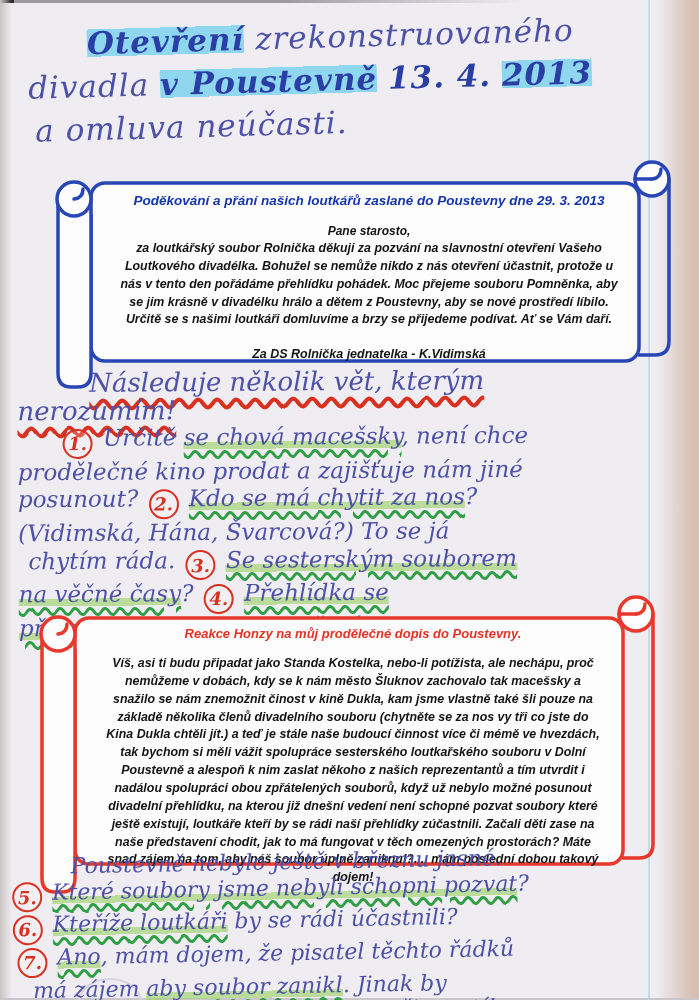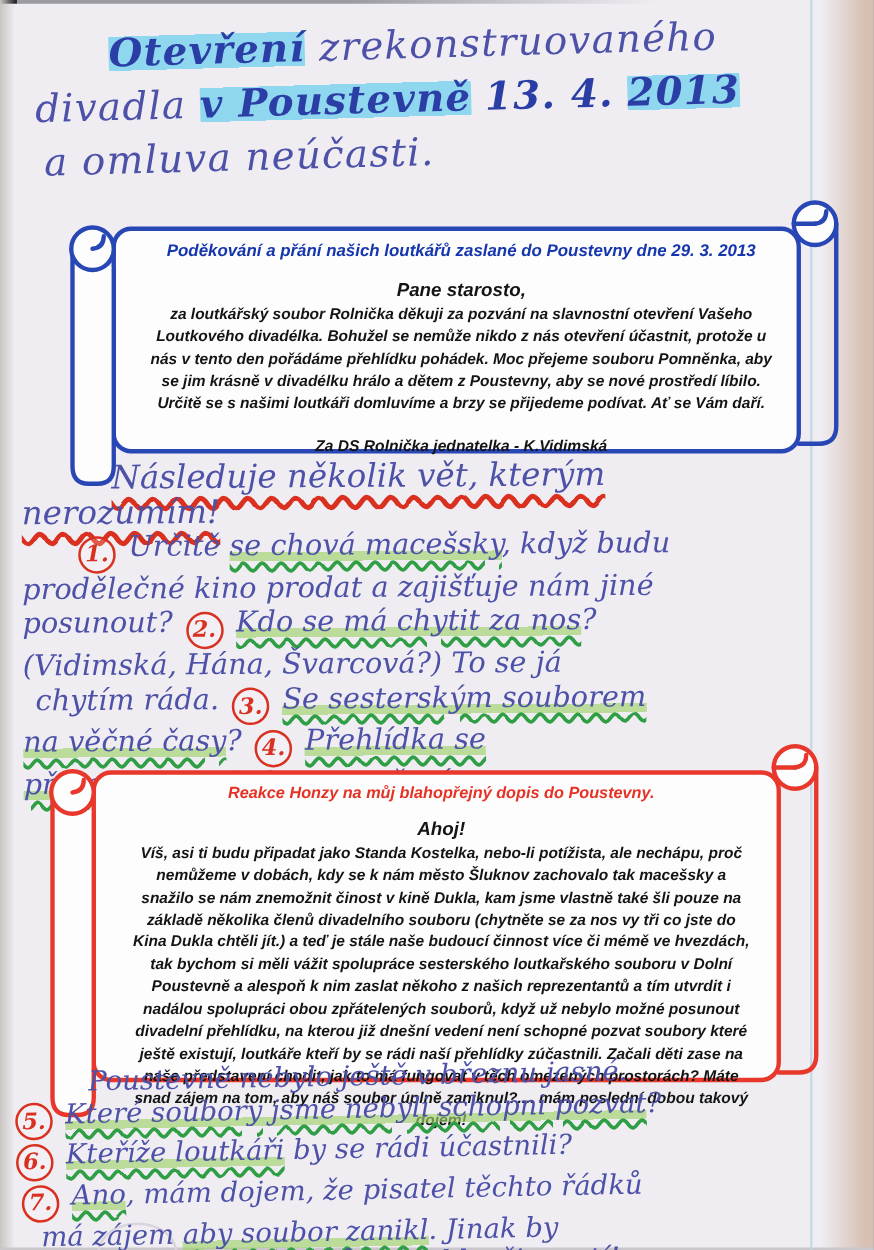--- a/index.html
+++ b/index.html
@@ -50,21 +50,21 @@
   .scroll-box{position:absolute;}
   .scroll-box svg{position:absolute;left:0;top:0;}
   .scroll-content{position:absolute;text-align:center;font-family:"Liberation Sans",sans-serif;
     font-weight:bold;font-style:italic;color:#141414;}
   .blue-box{left:49px;top:143px;width:652px;height:252px;}
   .blue-box .scroll-content{left:70px;top:50px;width:500px;}
   .blue-box .letter-heading{color:#1536ac;font-size:13.5px;margin-bottom:16px;}
   .red-box{left:33px;top:578px;width:652px;height:322px;}
   .red-box .scroll-content{left:70px;top:48px;width:500px;}
   .red-box .letter-heading{color:#e53224;font-size:13px;margin-bottom:14px;}
-  .letter-salutation{font-size:15px;margin-bottom:2px;}
+  .letter-salutation{font-size:12px;margin-bottom:2px;}
   .letter-body{font-size:12.4px;line-height:1.44;}
   .letter-signature{font-size:12.5px;margin-top:18px;}
 </style>
 </head>
 <body>
 
 <div id="page">
   <div class="edge-top"></div>
   <div class="edge-left"></div>
   <div class="edge-right"></div>
@@ -95,21 +95,21 @@
       <div class="letter-heading">Poděkování a přání našich loutkářů zaslané do Poustevny dne 29. 3. 2013</div>
       <div class="letter-salutation">Pane starosto,</div>
       <div class="letter-body">za loutkářský soubor Rolnička děkuji za pozvání na slavnostní otevření Vašeho Loutkového divadélka. Bohužel se nemůže nikdo z nás otevření účastnit, protože u nás v tento den pořádáme přehlídku pohádek. Moc přejeme souboru Pomněnka, aby se jim krásně v divadélku hrálo a dětem z Poustevny, aby se nové prostředí líbilo. Určitě se s našimi loutkáři domluvíme a brzy se přijedeme podívat. Ať se Vám daří.</div>
       <div class="letter-signature">Za DS Rolnička jednatelka -  K.Vidimská</div>
     </div>
   </div>
 
   <div class="hw mid-block">
       <div class="hw-line"><span class="u-red">Následuje několik vět, kterým</span></div>
       <div class="hw-line"><span class="u-red">nerozumím!</span></div>
-      <div class="hw-line"><span class="circ">1.</span><span class=""> Určitě </span><span class="u-green">se chová macešsky</span><span class="">, když budu</span></div>
+      <div class="hw-line"><span class="circ">1.</span><span class=""> Určitě </span><span class="u-green">se chová macešsky</span><span class="">, není chce</span></div>
       <div class="hw-line"><span class="">prodělečné kino prodat a zajišťuje nám jiné</span></div>
       <div class="hw-line"><span class="">posunout? </span><span class="circ">2.</span><span class=""> </span><span class="u-green">Kdo se má chytit za nos</span><span class="">?</span></div>
       <div class="hw-line"><span class="">(Vidimská, Hána, Švarcová?) To se já</span></div>
       <div class="hw-line"><span class="">chytím ráda. </span><span class="circ">3.</span><span class=""> </span><span class="u-green">Se sesterským souborem</span></div>
       <div class="hw-line"><span class="u-green">na věčné časy</span><span class="">? </span><span class="circ">4.</span><span class=""> </span><span class="u-green">Přehlídka se</span></div>
       <div class="hw-line"><span class="u-green">připravuje od ledna</span><span class="">, otevření v</span></div>
     </div>
 
   <div class="scroll-box red-box">
     <svg width="652" height="322" viewBox="0 0 652 322">
@@ -118,22 +118,21 @@
         <path d="M9,56 L9,300 Q9,314 22,314 L29,314 Q42,314 42,300 L42,72" fill="#fdfdfe"></path>
         <circle cx="25" cy="56" r="17" fill="#fdfdfe"></circle>
         <path d="M25,56 q9,-1 9,-10"></path>
         <circle cx="603" cy="36" r="17" fill="#fdfdfe"></circle>
         <path d="M603,36 q9,-1 9,-10"></path>
         <path d="M620,36 L620,266 Q620,280 606,280 L590,280"></path>
         <path d="M586,36 L603,36"></path>
       </g>
     </svg>
     <div class="scroll-content">
-      <div class="letter-heading">Reakce Honzy na můj blahopřejný dopis do Poustevny.</div>
-      <div class="letter-salutation">Ahoj!</div>
+      <div class="letter-heading">Reakce Honzy na můj prodělečné dopis do Poustevny.</div>
       <div class="letter-body">Víš, asi ti budu připadat jako Standa Kostelka, nebo-li potížista, ale nechápu, proč nemůžeme v dobách, kdy se k nám město Šluknov zachovalo tak macešsky a snažilo se nám znemožnit činost v kině Dukla, kam jsme vlastně také šli pouze na základě několika členů divadelního souboru (chytněte se za nos vy tři co jste do Kina Dukla chtěli jít.) a teď je stále naše budoucí činnost více či mémě ve hvezdách, tak bychom si měli vážit spolupráce sesterského loutkařského souboru v Dolní Poustevně a alespoň k nim zaslat někoho z našich reprezentantů a tím utvrdit i nadálou spolupráci obou zpřátelených souborů, když už nebylo možné posunout divadelní přehlídku, na kterou již dnešní vedení není schopné pozvat soubory které ještě existují, loutkáře kteří by se rádi naší přehlídky zúčastnili. Začali děti zase na naše představení chodit, jak to má fungovat v těch omezených prostorách? Máte snad zájem na tom, aby náš soubor úplně zaniknul?.... mám poslední dobou takový dojem!</div>
     </div>
   </div>
 
   <div class="hw bottom-block">
       <div class="hw-line"><span class="">Poustevně nebylo ještě v březnu jasné.</span></div>
       <div class="hw-line"><span class="circ">5.</span><span class=""> </span><span class="u-green">Které soubory jsme nebyli schopni pozvat</span><span class="">?</span></div>
       <div class="hw-line"><span class="circ">6.</span><span class=""> </span><span class="u-green">Kteříže loutkáři</span><span class=""> by se rádi účastnili?</span></div>
       <div class="hw-line"><span class="circ">7.</span><span class=""> </span><span class="u-green">Ano</span><span class="">, mám dojem, že pisatel těchto řádků</span></div>
       <div class="hw-line"><span class="">má zájem </span><span class="u-green">aby soubor zanikl</span><span class="">. Jinak by</span></div>

